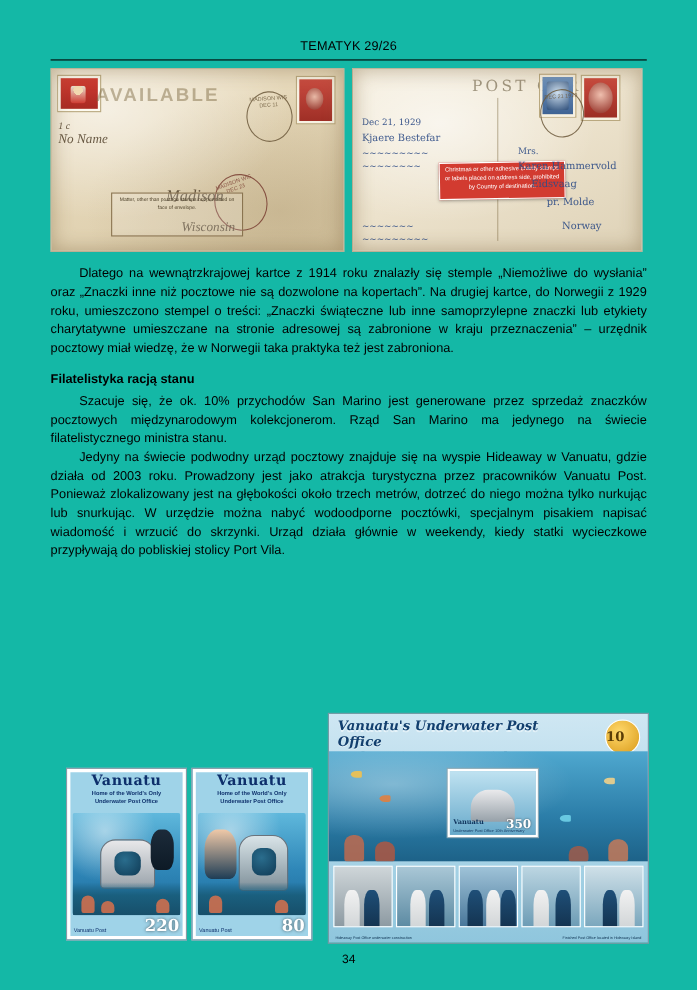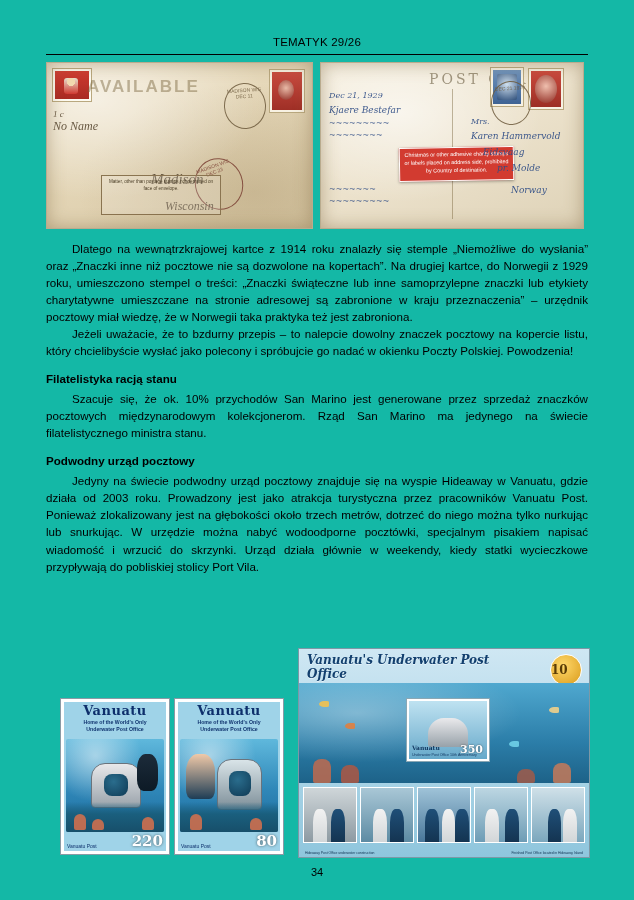--- a/index.html
+++ b/index.html
@@ -147,21 +147,21 @@
   }
   .label-overlay {
     position: absolute; left: 78px; top: 84px; width: 115px; height: 34px;
     background: #d23b30; color: #ffffff; font-size: 5.4px; line-height: 1.45;
     text-align: center; padding: 3px 4px; box-sizing: border-box;
     border: 1px solid #fff; transform: rotate(-1deg);
     box-shadow: 0 1px 3px rgba(0,0,0,.35);
   }
   .blue-script {
     position: absolute; color: #2f4d86; font-family: "DejaVu Serif", serif;
-    font-style: italic; white-space: nowrap; opacity: .92;
+    white-space: nowrap; opacity: .92; margin-top: 16px;
   }
   .divider-v {
     position: absolute; left: 131px; top: 26px; width: 1px; height: 130px;
     background: rgba(120,100,60,.45);
   }
   
   .body {
     position: absolute;
     left: 46px;
     top: 240px;
@@ -390,24 +390,22 @@
       <div class="blue-script" style="left:150px; top:68px; font-size:9px;">Karen Hammervold</div>
       <div class="blue-script" style="left:162px; top:84px; font-size:9px;">Eidsvaag</div>
       <div class="blue-script" style="left:176px; top:100px; font-size:9px;">pr. Molde</div>
       <div class="blue-script" style="left:190px; top:122px; font-size:9px;">Norway</div>
       <div class="edge-shade"></div>
     </div>
   </div>
 
   <div class="body">
     <p>Dlatego na wewnątrzkrajowej kartce z 1914 roku znalazły się stemple „Niemożliwe do wysłania” oraz „Znaczki inne niż pocztowe nie są dozwolone na kopertach”. Na drugiej kartce, do Norwegii z 1929 roku, umieszczono stempel o treści: „Znaczki świąteczne lub inne samoprzylepne znaczki lub etykiety charytatywne umieszczane na stronie adresowej są zabronione w kraju przeznaczenia” – urzędnik pocztowy miał wiedzę, że w Norwegii taka praktyka też jest zabroniona.</p>
-    <p>Jeżeli uważacie, że to bzdurny przepis – to nalepcie dowolny znaczek pocztowy na kopercie listu, który chcielibyście wysłać jako polecony i spróbujcie go nadać w okienku Poczty Polskiej. Powodzenia!</p>
     <h3>Filatelistyka racją stanu</h3>
     <p>Szacuje się, że ok. 10% przychodów San Marino jest generowane przez sprzedaż znaczków pocztowych międzynarodowym kolekcjonerom. Rząd San Marino ma jedynego na świecie filatelistycznego ministra stanu.</p>
-    <h3>Podwodny urząd pocztowy</h3>
     <p>Jedyny na świecie podwodny urząd pocztowy znajduje się na wyspie Hideaway w Vanuatu, gdzie działa od 2003 roku. Prowadzony jest jako atrakcja turystyczna przez pracowników Vanuatu Post. Ponieważ zlokalizowany jest na głębokości około trzech metrów, dotrzeć do niego można tylko nurkując lub snurkując. W urzędzie można nabyć wodoodporne pocztówki, specjalnym pisakiem napisać wiadomość i wrzucić do skrzynki. Urząd działa głównie w weekendy, kiedy statki wycieczkowe przypływają do pobliskiej stolicy Port Vila.</p>
   </div>
 
   <div class="figure">
 
     <div class="van-stamp van1">
       <div class="van-head">Vanuatu</div>
       <div class="van-sub">
         <span>Home of the World's Only</span><br>
         <span>Underwater Post Office</span>

